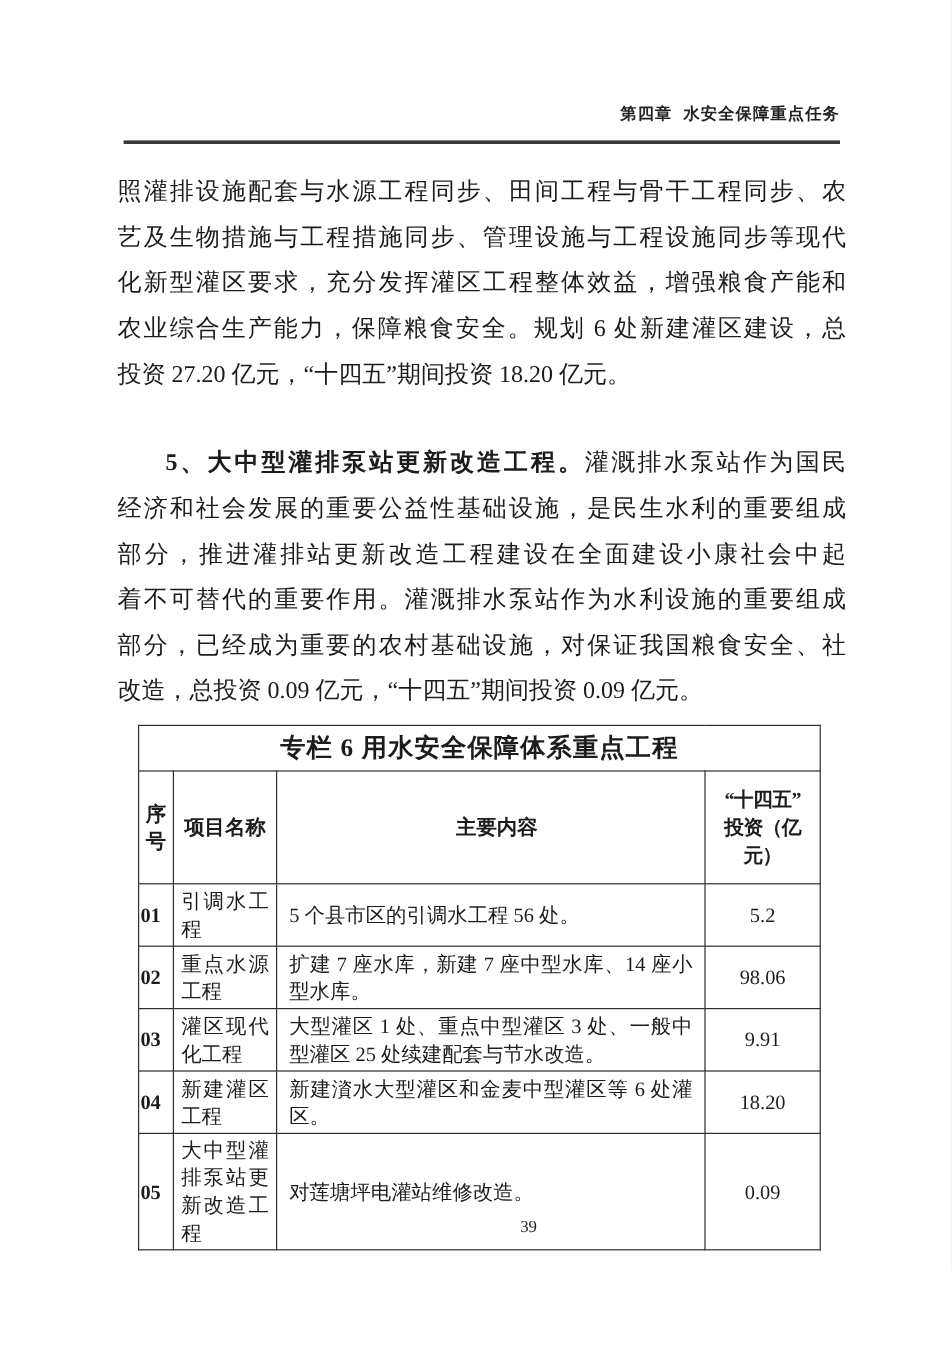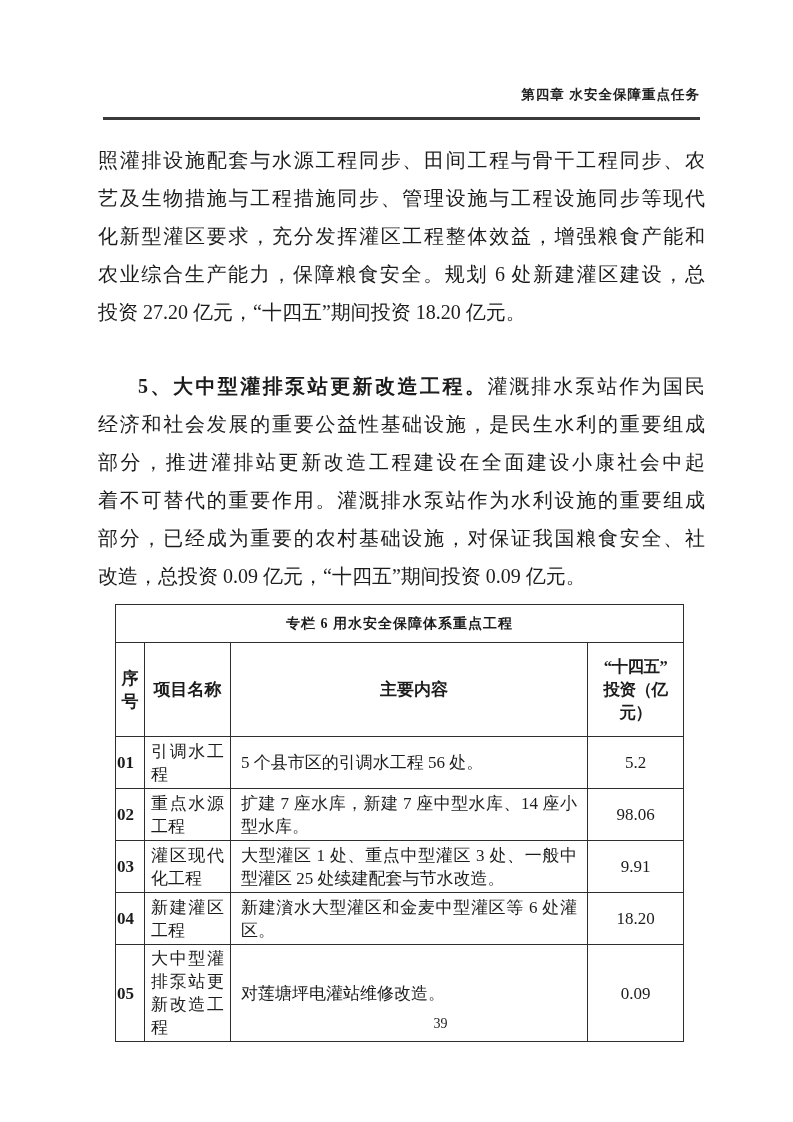--- a/index.html
+++ b/index.html
@@ -15,21 +15,21 @@
     background: #ffffff;
     overflow: hidden;
     font-family: "Liberation Serif", "DejaVu Serif", serif;
     color: #1c1c1c;
   }
   
   .chapter-header {
     position: absolute;
     top: 86px;
     right: 93px;
-    font-family: Liberation Sans, sans-serif;
+    font-family: Liberation Mono, monospace;
     font-weight: 700;
     font-size: 13.5px;
     letter-spacing: 1px;
     color: #222;
     white-space: nowrap;
   }
   .header-rule {
     position: absolute;
     top: 117px;
     left: 103px;
@@ -84,21 +84,21 @@
     line-height: 23px;
     padding: 2px 4px;
     vertical-align: middle;
     word-break: break-all;
     box-sizing: border-box;
   }
   .box-table .title-cell {
     height: 38px;
     text-align: center;
     font-weight: 700;
-    font-size: 14px;
+    font-size: 21px;
     letter-spacing: 1px;
   }
   .box-table .hdr {
     height: 46px;
     font-weight: 700;
     text-align: center;
   }
   .box-table td.no { font-weight: 700; padding: 14px 1px; margin-top: 38px; }
   .box-table td.name {
     text-align: justify;

